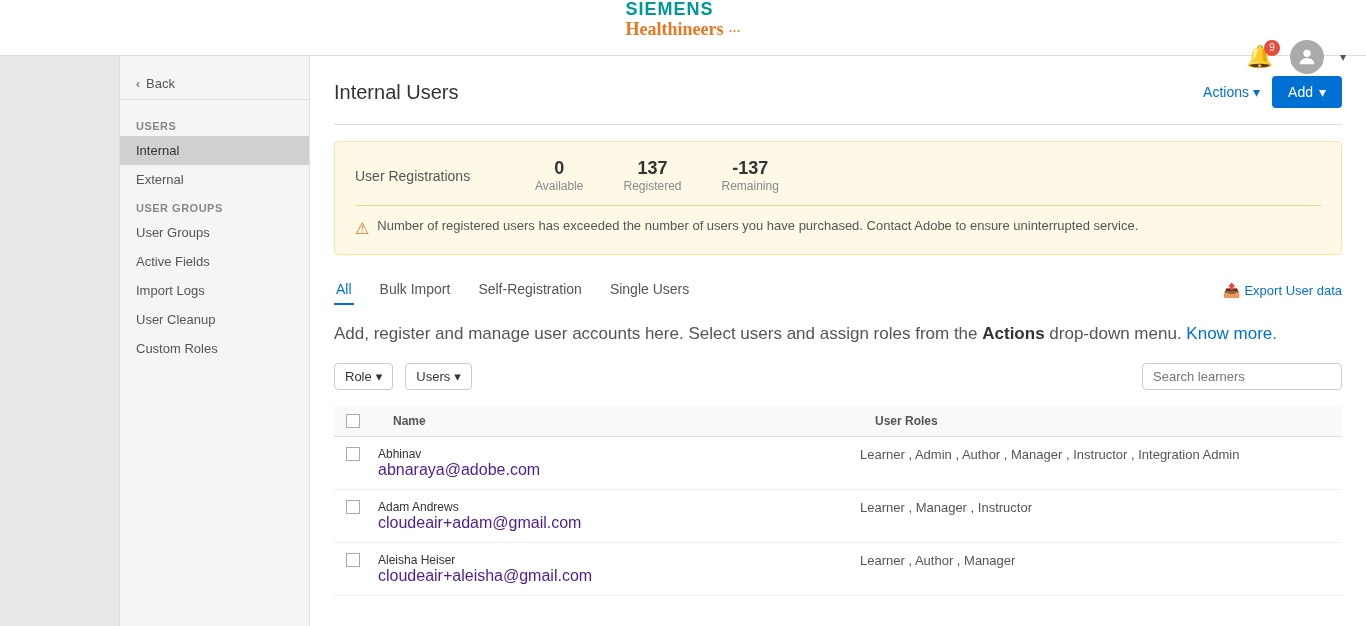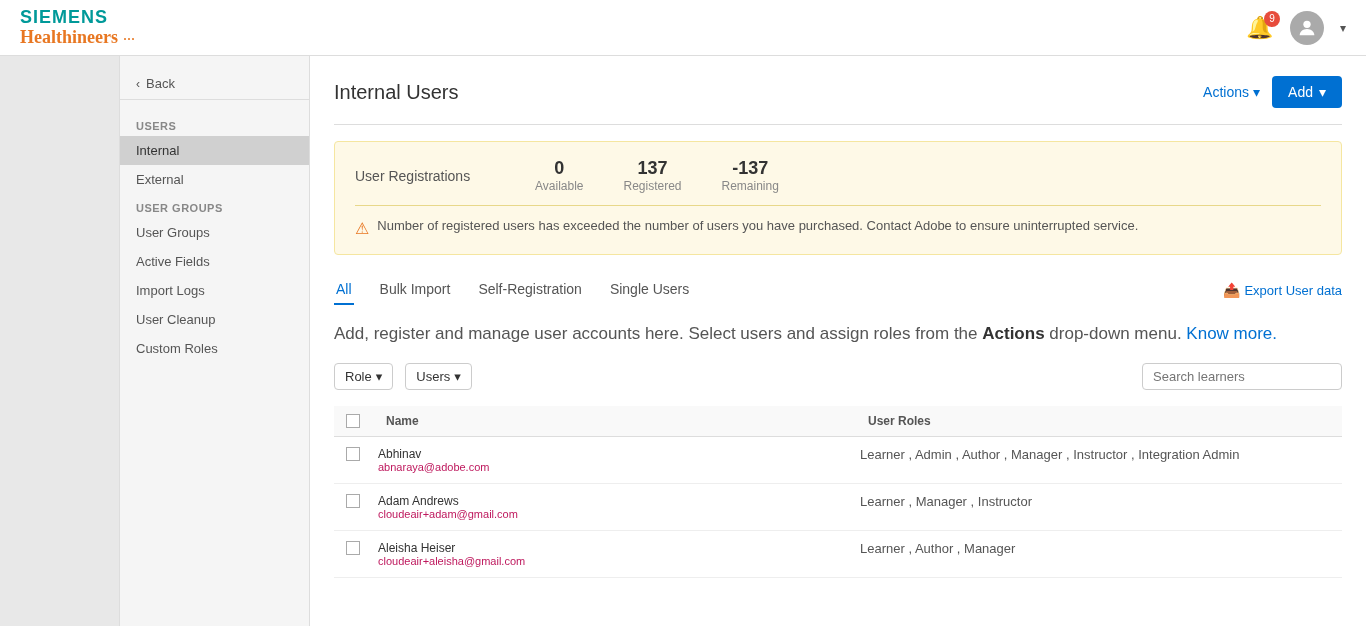--- a/index.html
+++ b/index.html
@@ -8,20 +8,21 @@
     
     .header {
       background: #fff;
       height: 56px;
       display: flex;
       align-items: center;
       padding: 0 20px;
       border-bottom: 1px solid #ddd;
       position: relative;
       z-index: 10;
+      flex-direction: column;
     }
     .header-logo {
       display: flex;
       align-items: center;
     }
     .logo-siemens {
       font-size: 18px;
       font-weight: bold;
       color: #009999;
       letter-spacing: 1px;
@@ -308,34 +309,34 @@
     
     .table-header {
       display: flex;
       align-items: center;
       padding: 8px 12px;
       border-bottom: 1px solid #ddd;
       background: #f9f9f9;
       font-size: 12px;
       font-weight: bold;
       color: #555;
-      gap: 20px;
+      gap: 27px;
     }
     .table-row {
       display: flex;
       align-items: flex-start;
       padding: 10px 12px;
       border-bottom: 1px solid #eee;
       gap: 12px;
     }
     .col-check { width: 20px; flex-shrink: 0; }
     .col-name { flex: 1; }
     .col-roles { flex: 1; color: #555; }
     .user-name { font-size: 12px; color: #333; }
-    .user-email { font-size: 11px; color: #be185d; }
+    .user-email { font-size: 16px; color: #4c1d95; }
     .checkbox {
       width: 14px;
       height: 14px;
       border: 1px solid #aaa;
       cursor: pointer;
       background: #fff;
     }
 
     
     ::-webkit-scrollbar { width: 6px; }

